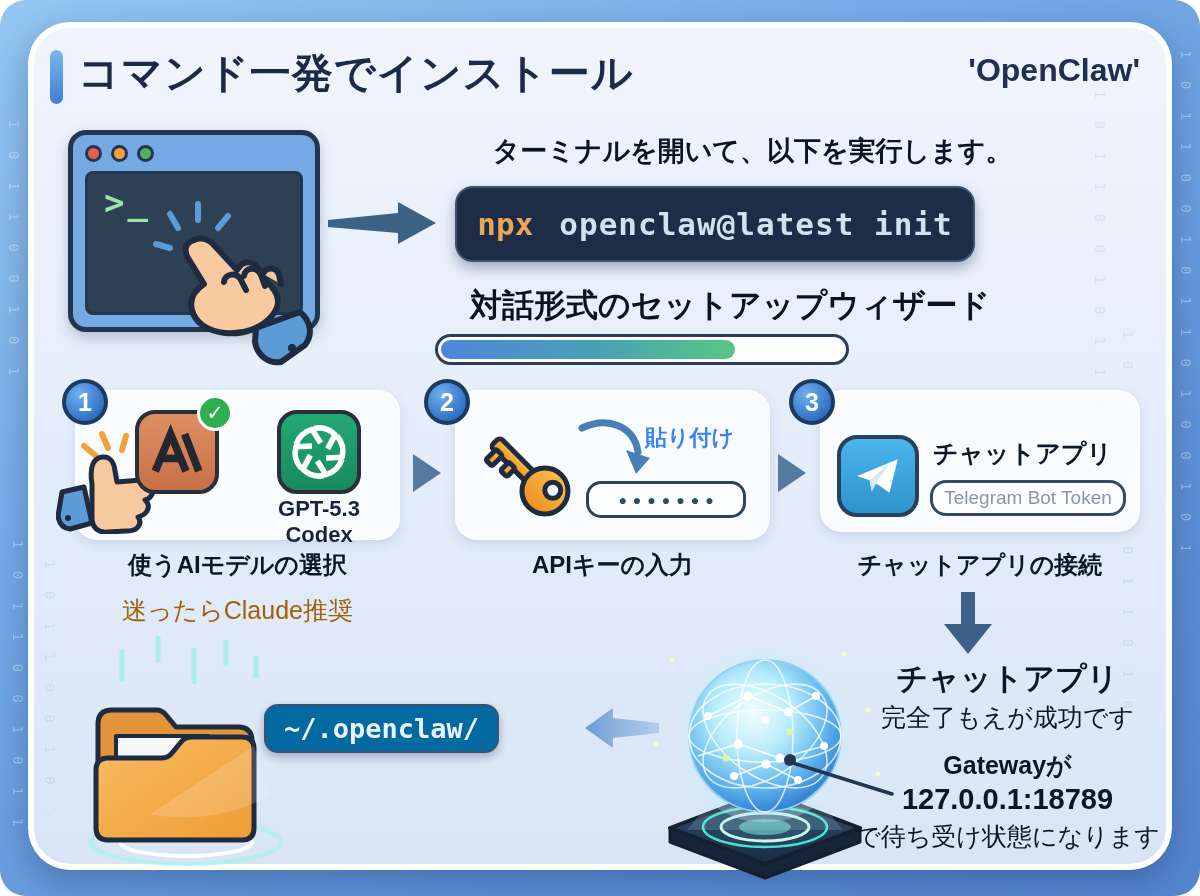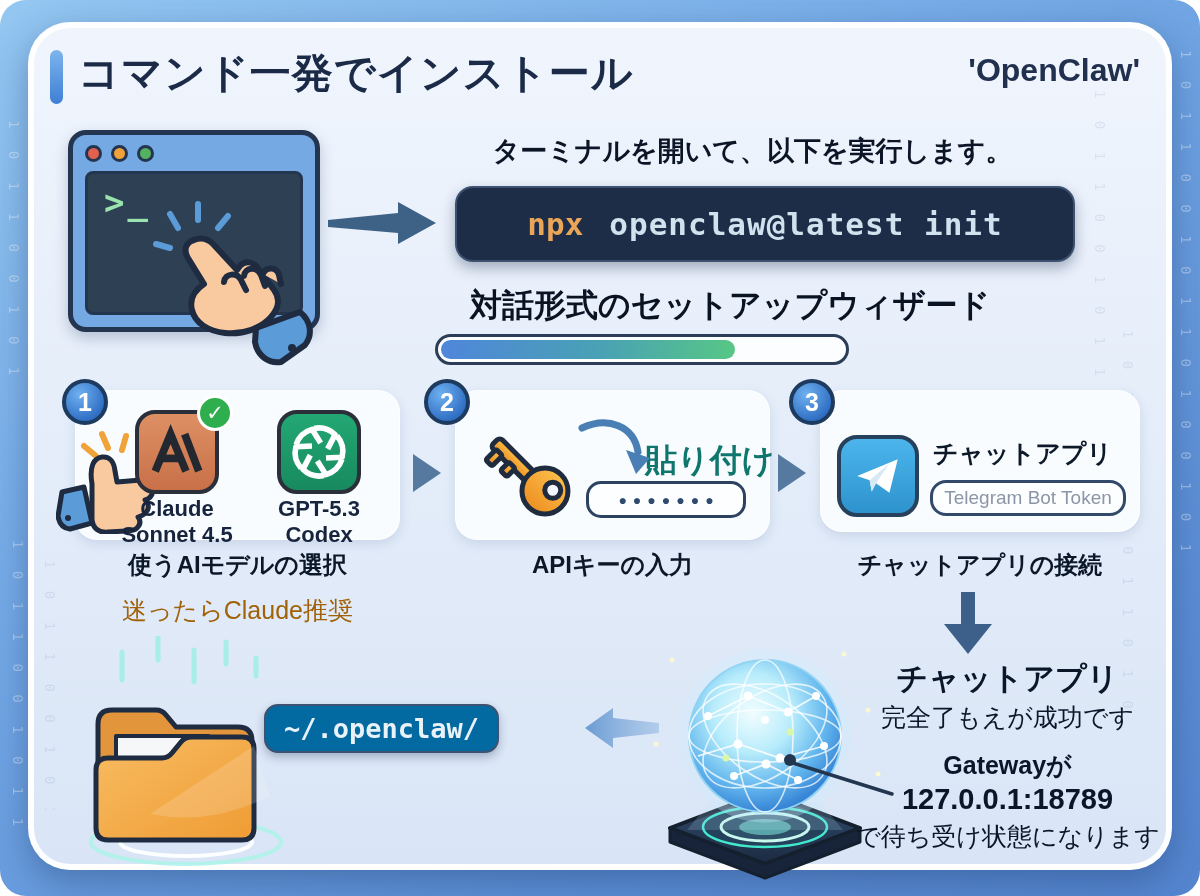--- a/index.html
+++ b/index.html
@@ -32,21 +32,21 @@
     box-shadow:0 6px 14px rgba(30,55,95,.25);}
   .term-dot{top:10px;width:17px;height:17px;border-radius:50%;border:3px solid #24354f;box-sizing:border-box;}
   .term-body{left:12px;top:36px;right:12px;bottom:12px;background:#2d4054;
     border:3px solid #24354f;border-radius:8px;}
   .term-prompt{left:16px;top:8px;font-family:"DejaVu Sans Mono",monospace;
     font-size:34px;font-weight:bold;color:#9be3ae;letter-spacing:3px;}
 
   
   .instruction{left:430px;top:133px;width:645px;text-align:center;
     font-size:27px;font-weight:600;color:#0b1526;}
-  .cmdbox{left:455px;top:186px;width:620px;height:76px;border-radius:18px;
+  .cmdbox{left:455px;top:186px;width:520px;height:76px;border-radius:18px;
     background:#1e2d47;border:2px solid #3c5270;box-sizing:border-box;
     box-shadow:0 6px 14px rgba(20,40,75,.35);
     display:flex;align-items:center;justify-content:center;
     font-family:"DejaVu Sans Mono",monospace;font-size:31px;font-weight:bold;}
   .cmd-npx{color:#e9a558;margin-right:26px;}
   .cmd-rest{color:#cfe3ee;letter-spacing:1px;}
 
   .wizard-label{left:440px;top:284px;width:580px;text-align:center;
     font-size:32px;font-weight:800;color:#0a1322;}
   .progress{left:435px;top:334px;width:414px;height:31px;border-radius:17px;
@@ -85,21 +85,21 @@
   .t1{left:70px;top:549px;width:335px;}
   .t2{left:455px;top:549px;width:315px;}
   .t3{left:805px;top:549px;width:350px;}
   .step-sub{left:70px;top:594px;width:335px;text-align:center;font-size:25px;font-weight:500;color:#a16207;}
 
   .chevron{width:0;height:0;border-top:19px solid transparent;border-bottom:19px solid transparent;
     border-left:28px solid #56799f;}
   .chev1{left:413px;top:454px;}
   .chev2{left:778px;top:454px;}
 
-  .paste-label{left:645px;top:423px;font-size:32px;font-weight:700;color:#0f766e;margin-top:16px;}
+  .paste-label{left:645px;top:423px;font-size:22px;font-weight:700;color:#3b82f6;}
   .pw-field{left:586px;top:481px;width:160px;height:37px;border-radius:15px;
     background:#fdfeff;border:3px solid #2c4260;box-sizing:border-box;
     display:flex;align-items:center;justify-content:center;}
   .pw-dots{font-size:14px;letter-spacing:6px;color:#2e4a6e;text-indent:6px;}
 
   .tg-icon{left:837px;top:435px;width:82px;height:82px;border-radius:20px;border:4px solid #27415c;box-sizing:border-box;
     background:linear-gradient(180deg,#4cb5ec 0%,#2e93cd 100%);
     display:flex;align-items:center;justify-content:center;}
   .app-label{left:925px;top:437px;width:195px;text-align:center;font-size:25px;font-weight:700;color:#0d1829;}
   .token-field{left:930px;top:480px;width:196px;height:36px;border-radius:16px;
@@ -232,24 +232,20 @@
         <g transform="rotate(240)">
             <path d="M-8 -38 A38 38 0 0 1 26 -28 L14 -5"></path>
           </g>
         <g transform="rotate(300)">
             <path d="M-8 -38 A38 38 0 0 1 26 -28 L14 -5"></path>
           </g>
       </g>
     </svg>
   </div>
 
-  <div class="abs model-label claude-label">
-    <div>Claude</div>
-    <div>Sonnet 4.5</div>
-  </div>
   <div class="abs model-label gpt-label">
     <div>GPT-5.3</div>
     <div>Codex</div>
   </div>
 
   <div class="abs step-title t1">使うAIモデルの選択</div>
   <div class="abs step-sub">迷ったらClaude推奨</div>
 
   <div class="abs chevron chev1"></div>
 

